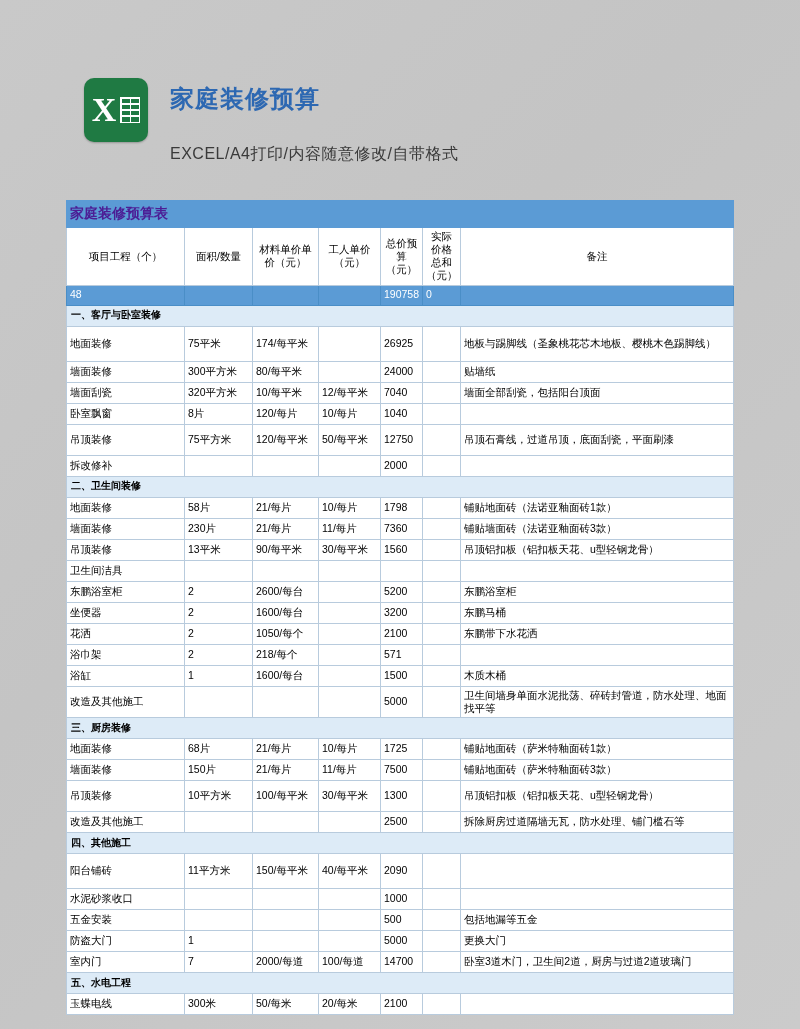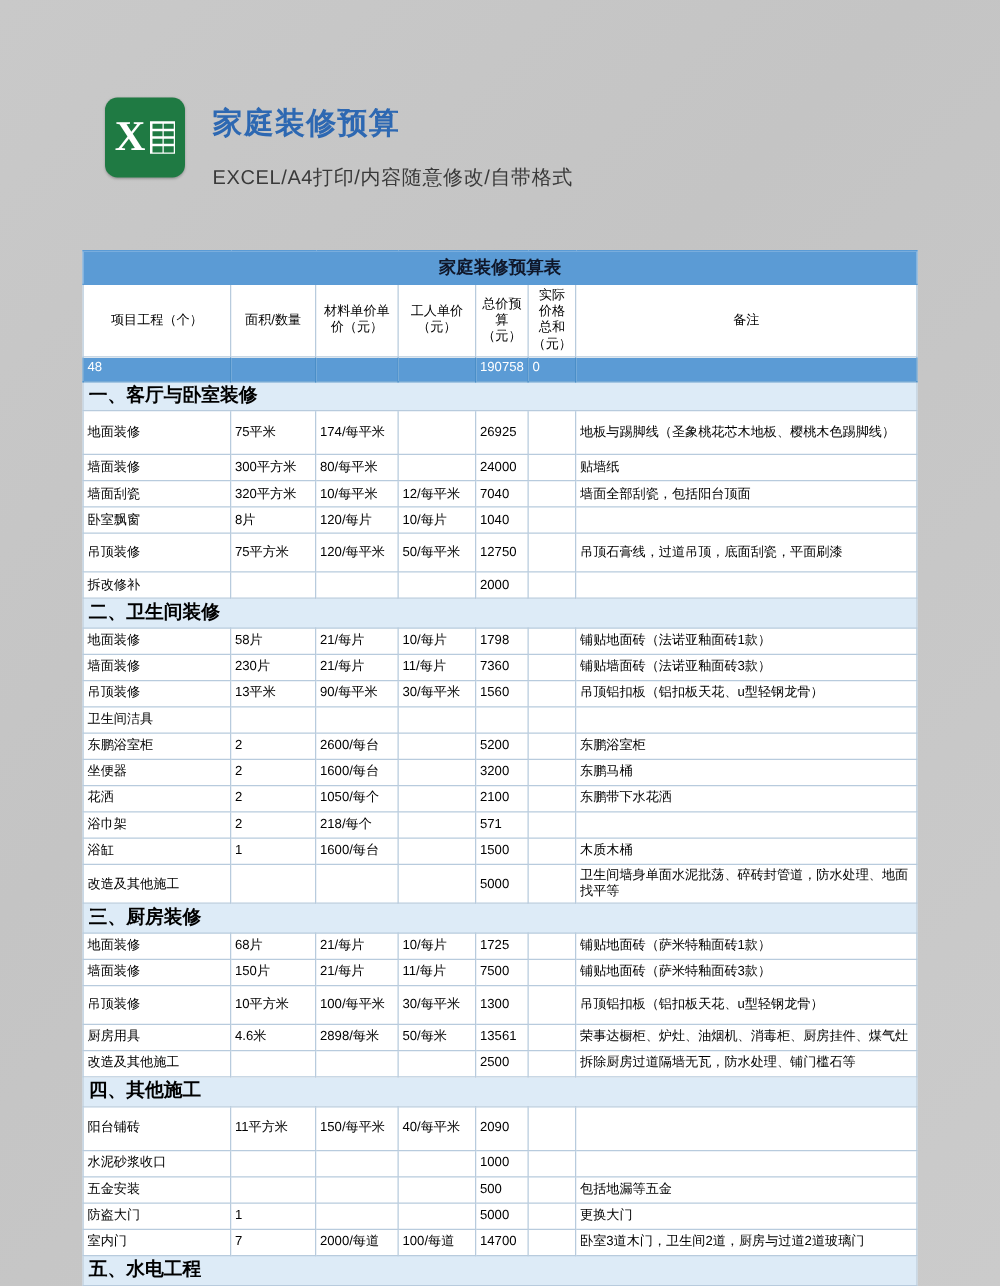--- a/index.html
+++ b/index.html
@@ -68,21 +68,21 @@
   .main-title {
     color: #2d68b2;
     font-size: 24px;
     font-weight: bold;
     letter-spacing: 1px;
     line-height: 38px;
   }
   .sub-title {
     color: #3a3a3a;
     font-size: 16px;
-    margin-top: 14px;
+    margin-top: 26px;
     letter-spacing: 0.5px;
   }
 
   
   .sheet {
     position: absolute;
     left: 66px;
     top: 200px;
     width: 668px;
     border-collapse: collapse;
@@ -93,24 +93,24 @@
   }
   .sheet td, .sheet th {
     border: 1px solid #b8cbdd;
     padding: 2px 3px;
     vertical-align: middle;
     line-height: 1.25;
     overflow: hidden;
   }
   .sheet .title-row td {
     background: #5b9bd5;
-    color: #0f172a;
+    color: #4c1d95;
     font-weight: bold;
     font-size: 14px;
-    text-align: center;
+    text-align: left;
     height: 22px;
     border-color: #5b9bd5;
   }
   .sheet .col-head td {
     background: #ffffff;
     text-align: center;
     font-size: 10.5px;
     height: 40px;
     vertical-align: middle;
   }
@@ -119,21 +119,21 @@
     color: #ffffff;
     text-align: left;
     font-size: 10.5px;
     height: 15px;
     border-color: #4a8ec7;
   }
   .sheet .sum-row td.l { text-align: left; }
   .sheet .section-row td {
     background: #ddebf7;
     font-weight: bold;
-    font-size: 15px;
+    font-size: 10px;
     height: 16px;
     padding-left: 4px;
   }
   .sheet tbody tr.data-row td {
     height: 16px;
   }
   .sheet tbody tr.data-row.tall td {
     height: 30px;
   }
   .sheet tbody tr.data-row.tall2 td {
@@ -378,29 +378,20 @@
         <tr class="data-row tall2">
           <td>吊顶装修</td>
           <td>10平方米</td>
           <td>100/每平米</td>
           <td>30/每平米</td>
           <td>1300</td>
           <td></td>
           <td>吊顶铝扣板（铝扣板天花、u型轻钢龙骨）</td>
         </tr>
         <tr class="data-row">
-          <td>厨房用具</td>
-          <td>4.6米</td>
-          <td>2898/每米</td>
-          <td>50/每米</td>
-          <td>13561</td>
-          <td></td>
-          <td>荣事达橱柜、炉灶、油烟机、消毒柜、厨房挂件、煤气灶</td>
-        </tr>
-        <tr class="data-row">
           <td>改造及其他施工</td>
           <td></td>
           <td></td>
           <td></td>
           <td>2500</td>
           <td></td>
           <td>拆除厨房过道隔墙无瓦，防水处理、铺门槛石等</td>
         </tr>
         <tr class="section-row">
           <td colspan="7">四、其他施工</td>

